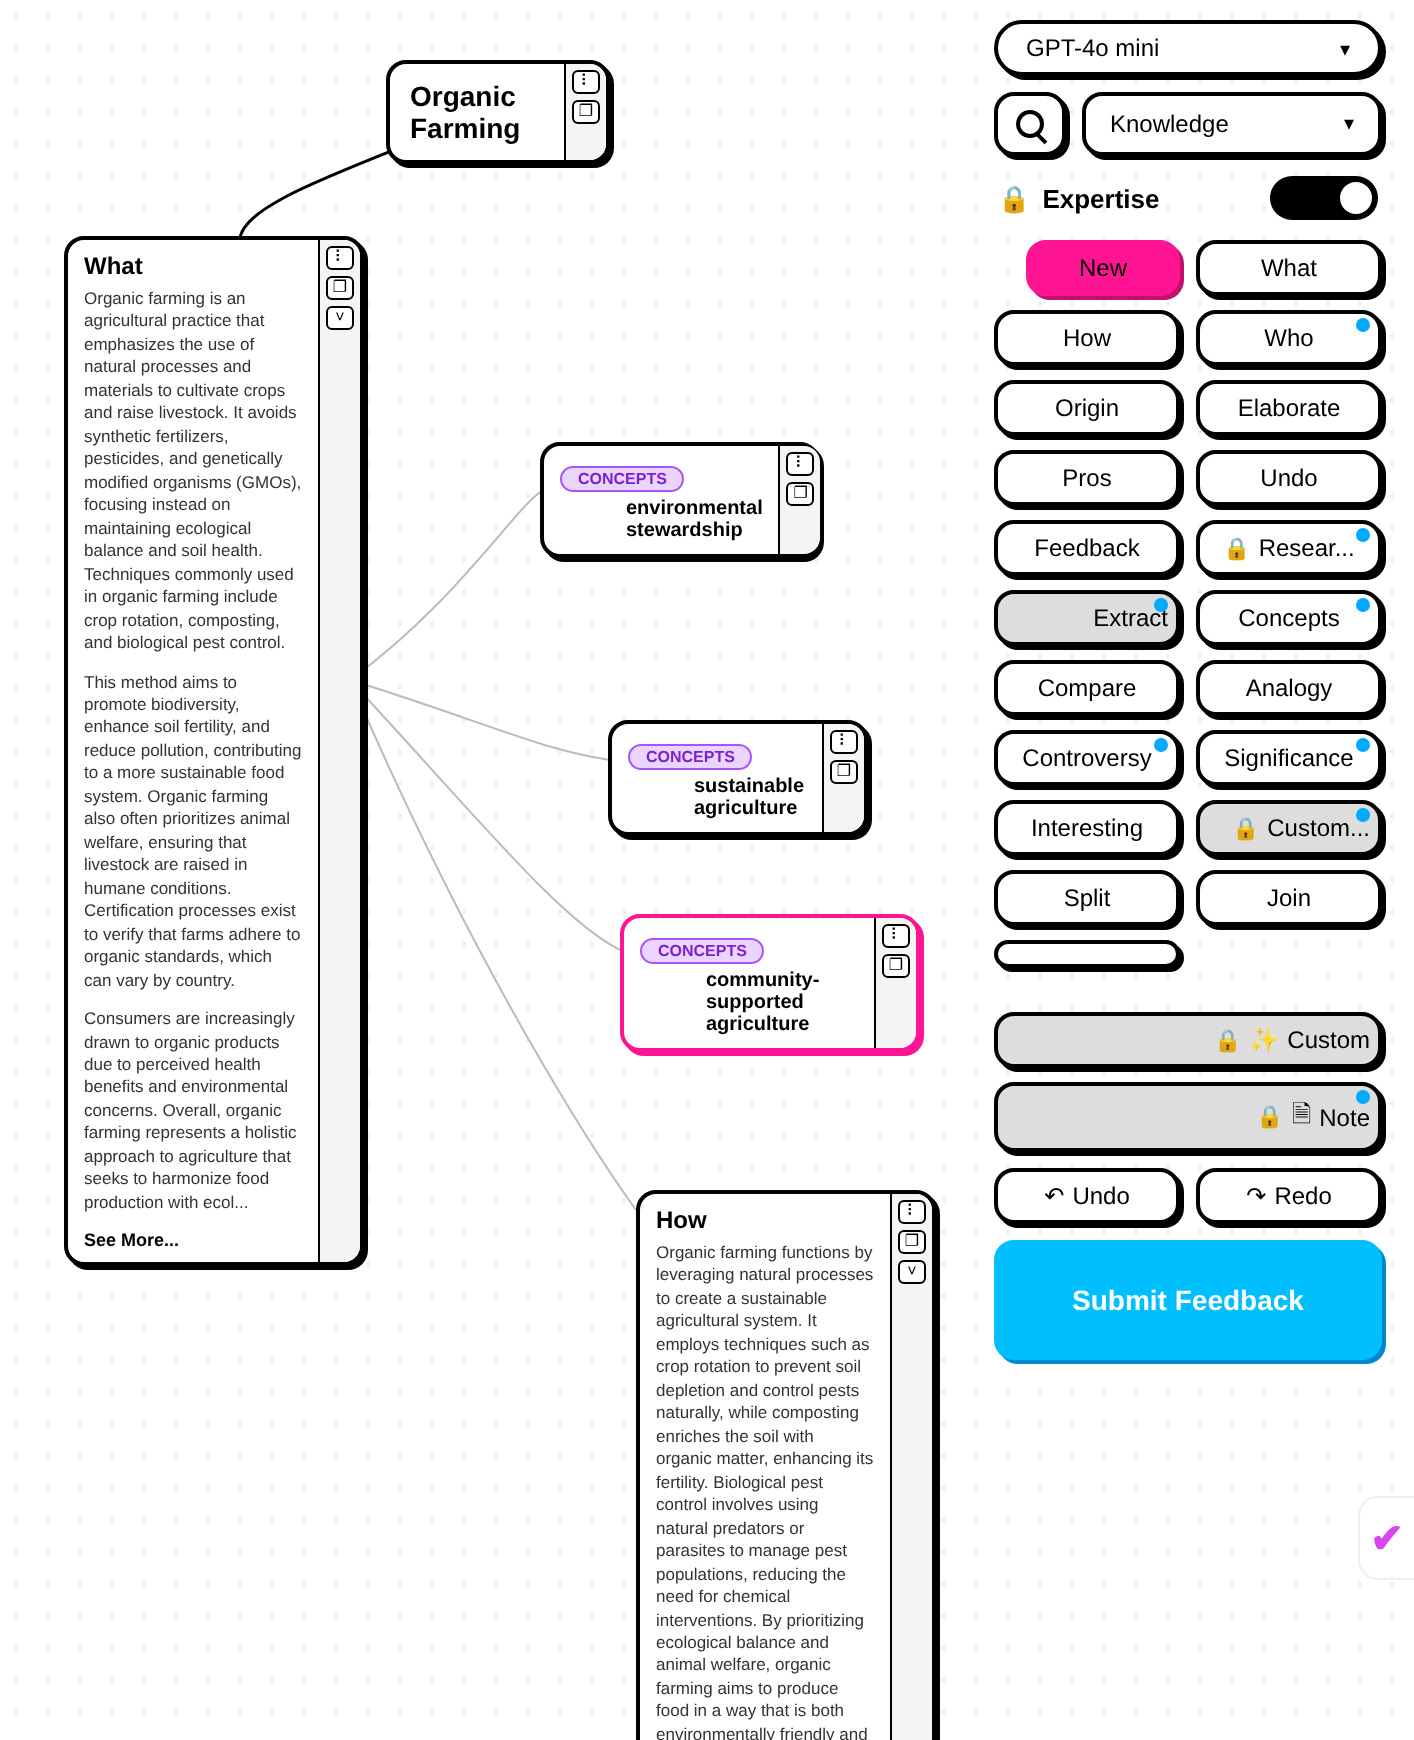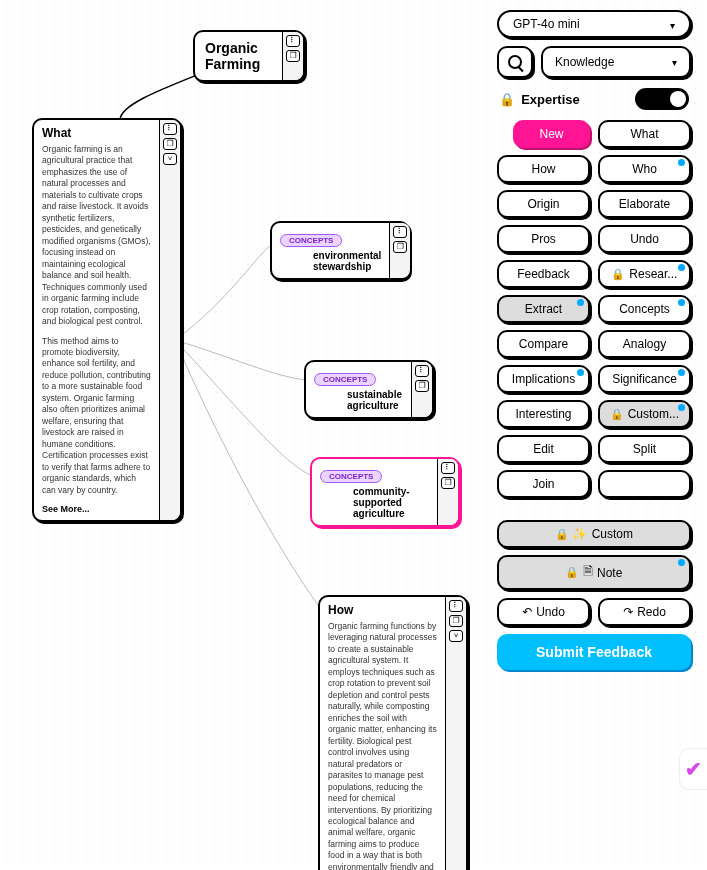--- a/index.html
+++ b/index.html
@@ -78,30 +78,30 @@
     content:""; position:absolute; right:3px; top:3px; width:16px; height:16px;
     background:#fff; border-radius:50%;
   }
   .btn-grid { display:grid; grid-template-columns:1fr 1fr; gap:7px 8px; }
   .sbtn {
     border:2px solid #000; border-radius:10px; box-shadow:2px 2px 0 #000;
     background:#fff; font-size:12px; padding:5px 4px; text-align:center;
     position:relative; white-space:nowrap; overflow:hidden; text-overflow:ellipsis;
     display:flex; align-items:center; justify-content:center; gap:4px;
   }
-  .sbtn.selected { background:#ff1493; color:#ffffff; border-color:#ff1493; box-shadow:2px 2px 0 #c01070;margin-left:16px;}
-  .sbtn.disabled { background:#ddd; }
+  .sbtn.selected { background:#ff1493; color:#000000; border-color:#ff1493; box-shadow:2px 2px 0 #c01070;margin-left:16px;}
+  .sbtn.disabled { background:#ddd;justify-content:flex-end; }
   .dot { position:absolute; top:2px; right:4px; width:7px; height:7px; background:#0af; border-radius:50%; }
   .lock-inline { font-size:11px; }
   .section-gap { height:6px; }
   .wide-grid { display:grid; grid-template-columns:1fr; gap:7px;}
   .undo-redo { display:grid; grid-template-columns:1fr 1fr; gap:8px;}
   .submit-btn {
     border:2px solid #00bfff; background:#00bfff; color:#fff; font-weight:700;
-    border-radius:10px; box-shadow:2px 2px 0 #0088cc; padding:8px; text-align:center;
+    border-radius:10px; box-shadow:2px 2px 0 #0088cc; padding:20px; text-align:center;
     font-size:14px;
   }
   .corner-badge {
     position:absolute; right:0; bottom:80px; width:28px; height:42px;
     background:#fff; border:1px solid #eee; border-right:none; border-radius:10px 0 0 10px;
     display:flex; align-items:center; justify-content:center; color:#d946ef;
     font-size:20px; font-weight:700;
   }
   .chev { font-size:10px; }
   .mag {
@@ -133,20 +133,21 @@
   </div>
 </div>
 
 <div class="node" style="left:32px; top:118px; width:150px;">
   <div class="node-inner">
     <div class="node-content">
       <div class="card-head">What</div>
       <div class="card-body">
         <p>Organic farming is an agricultural practice that emphasizes the use of natural processes and materials to cultivate crops and raise livestock. It avoids synthetic fertilizers, pesticides, and genetically modified organisms (GMOs), focusing instead on maintaining ecological balance and soil health. Techniques commonly used in organic farming include crop rotation, composting, and biological pest control.</p>
         <p>This method aims to promote biodiversity, enhance soil fertility, and reduce pollution, contributing to a more sustainable food system. Organic farming also often prioritizes animal welfare, ensuring that livestock are raised in humane conditions. Certification processes exist to verify that farms adhere to organic standards, which can vary by country.</p>
+        <p>Consumers are increasingly drawn to organic products due to perceived health benefits and environmental concerns. Overall, organic farming represents a holistic approach to agriculture that seeks to harmonize food production with ecol...</p>
       </div>
       <div class="see-more">See More...</div>
     </div>
     <div class="node-controls">
       <div class="ctl">⠇</div>
       <div class="ctl">❐</div>
       <div class="ctl">˅</div>
     </div>
   </div>
 </div>
@@ -268,37 +269,34 @@
         <span>Concepts</span>
         <span class="dot"></span>
       </div>
       <div class="sbtn">
         <span>Compare</span>
       </div>
       <div class="sbtn">
         <span>Analogy</span>
       </div>
       <div class="sbtn">
-        <span>Implications</span>
+        <span>Controversy</span>
         <span class="dot"></span>
       </div>
       <div class="sbtn">
         <span>Significance</span>
         <span class="dot"></span>
       </div>
       <div class="sbtn">
         <span>Interesting</span>
       </div>
       <div class="sbtn disabled">
         <span class="lock-inline">🔒</span>
         <span>Custom...</span>
         <span class="dot"></span>
-      </div>
-      <div class="sbtn">
-        <span>Edit</span>
       </div>
       <div class="sbtn">
         <span>Split</span>
       </div>
       <div class="sbtn">
         <span>Join</span>
       </div>
       <div class="sbtn">
         <span></span>
       </div>

